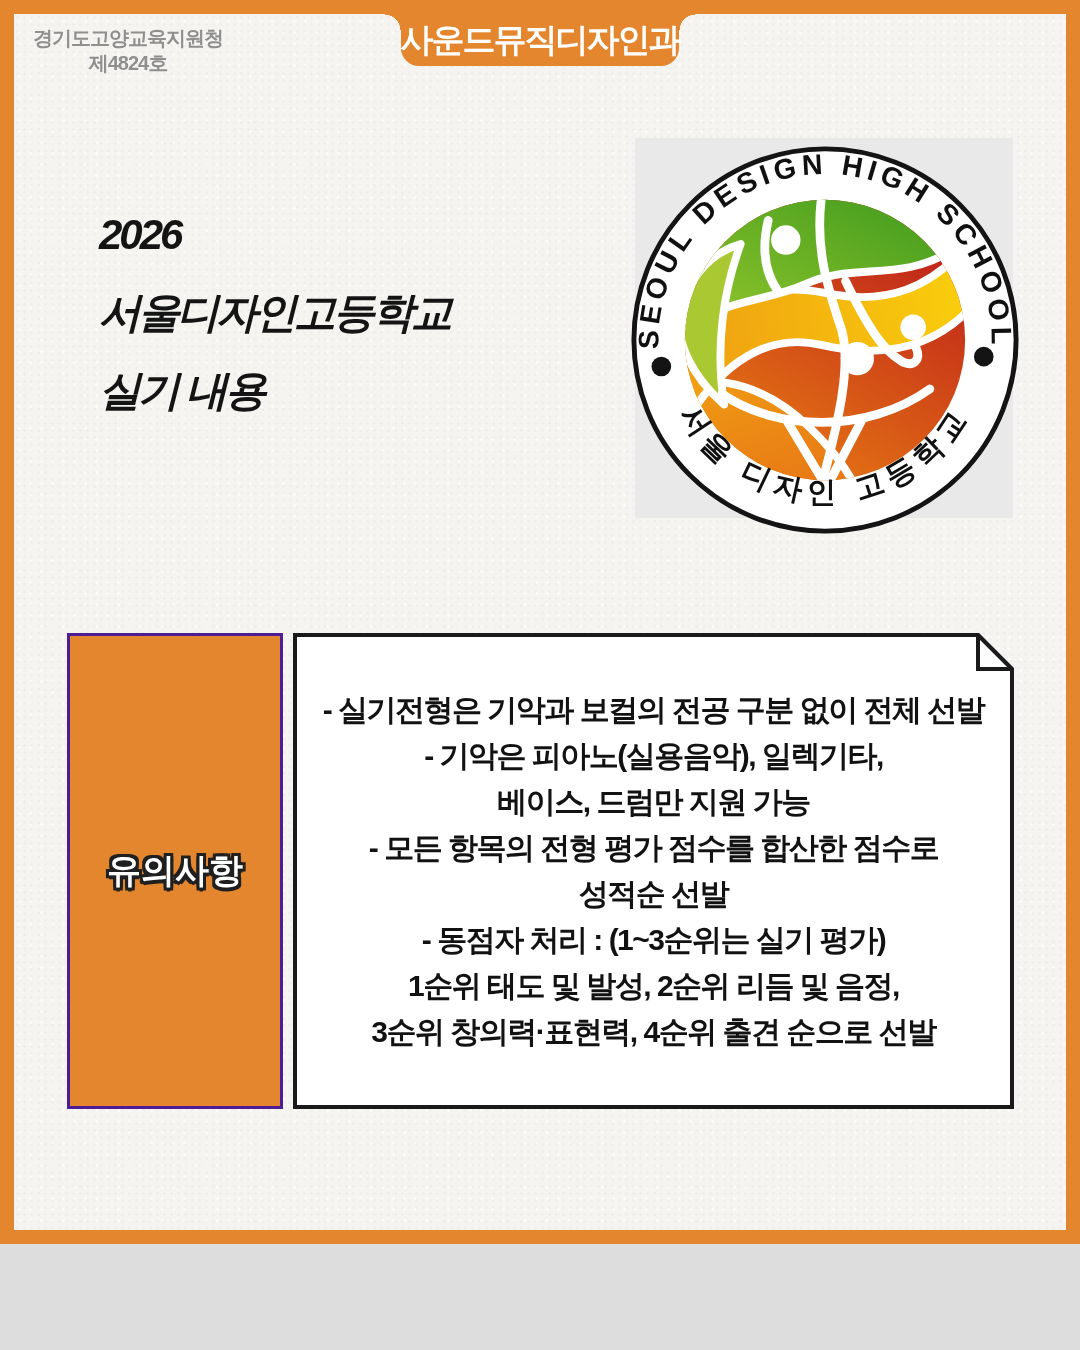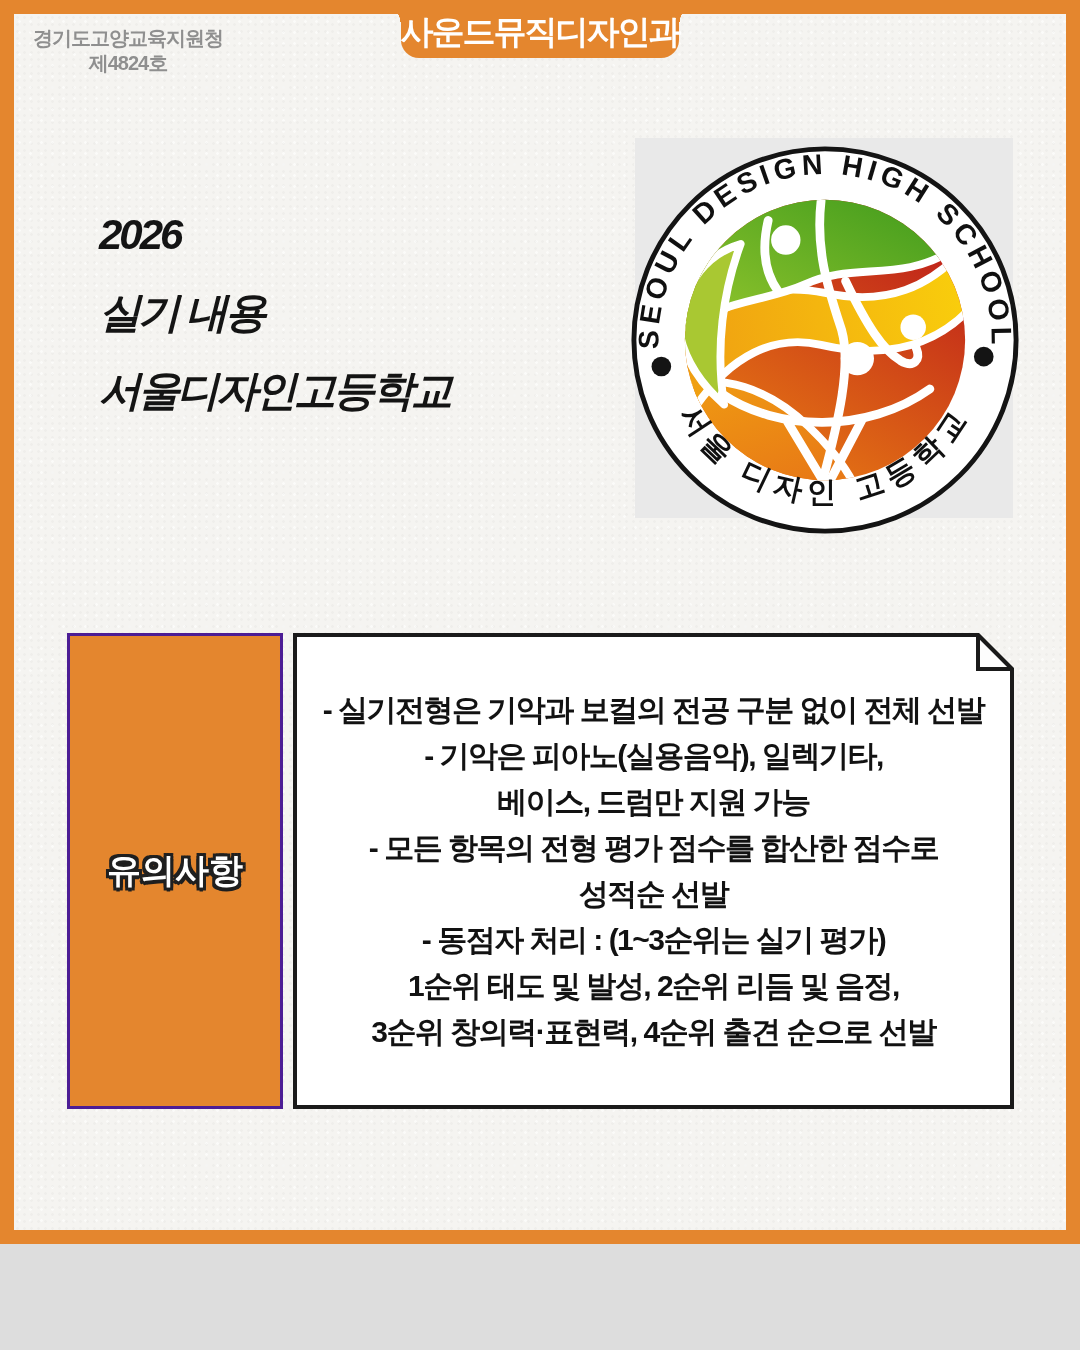--- a/index.html
+++ b/index.html
@@ -32,21 +32,21 @@
     pointer-events:none;z-index:9;
   }
   
   .agency{
     position:absolute;left:30px;top:26px;width:196px;
     text-align:center;color:#8f8f8f;
     font-size:20px;line-height:25px;font-weight:700;letter-spacing:-1px;
   }
   
   .dept-badge{
-    position:absolute;top:6px;left:50%;transform:translateX(-50%);
+    position:absolute;top:14px;left:50%;transform:translateX(-50%);
     width:278px;height:52px;background:var(--orange);
     border-radius:0 0 18px 18px;
     display:flex;align-items:center;justify-content:center;
     z-index:2;
   }
   .dept-badge::before{
     content:'';position:absolute;left:-16px;top:0;width:16px;height:16px;
     background:radial-gradient(circle at 0 100%, rgba(0,0,0,0) 15px, var(--orange) 15.5px);
   }
   .dept-badge::after{
@@ -124,22 +124,22 @@
     <div>경기도고양교육지원청</div>
     <div>제4824호</div>
   </div>
 
   <div class="dept-badge">
     <span>사운드뮤직디자인과</span>
   </div>
 
   <h1 class="title">
     <span>2026</span>
+    <span>서울디자인고등학교</span>
     <span>실기 내용</span>
-    <span>서울디자인고등학교</span>
   </h1>
 
   <div class="logo-box">
     <svg class="school-logo" viewBox="0 0 400 400">
       <defs>
         <clipPath id="innerClip">
             <circle cx="200" cy="200" r="143"></circle>
           </clipPath>
         <linearGradient id="gRed" x1="0.75" y1="0.15" x2="0.25" y2="1">
           <stop offset="0" stop-color="#C1271A"></stop>

